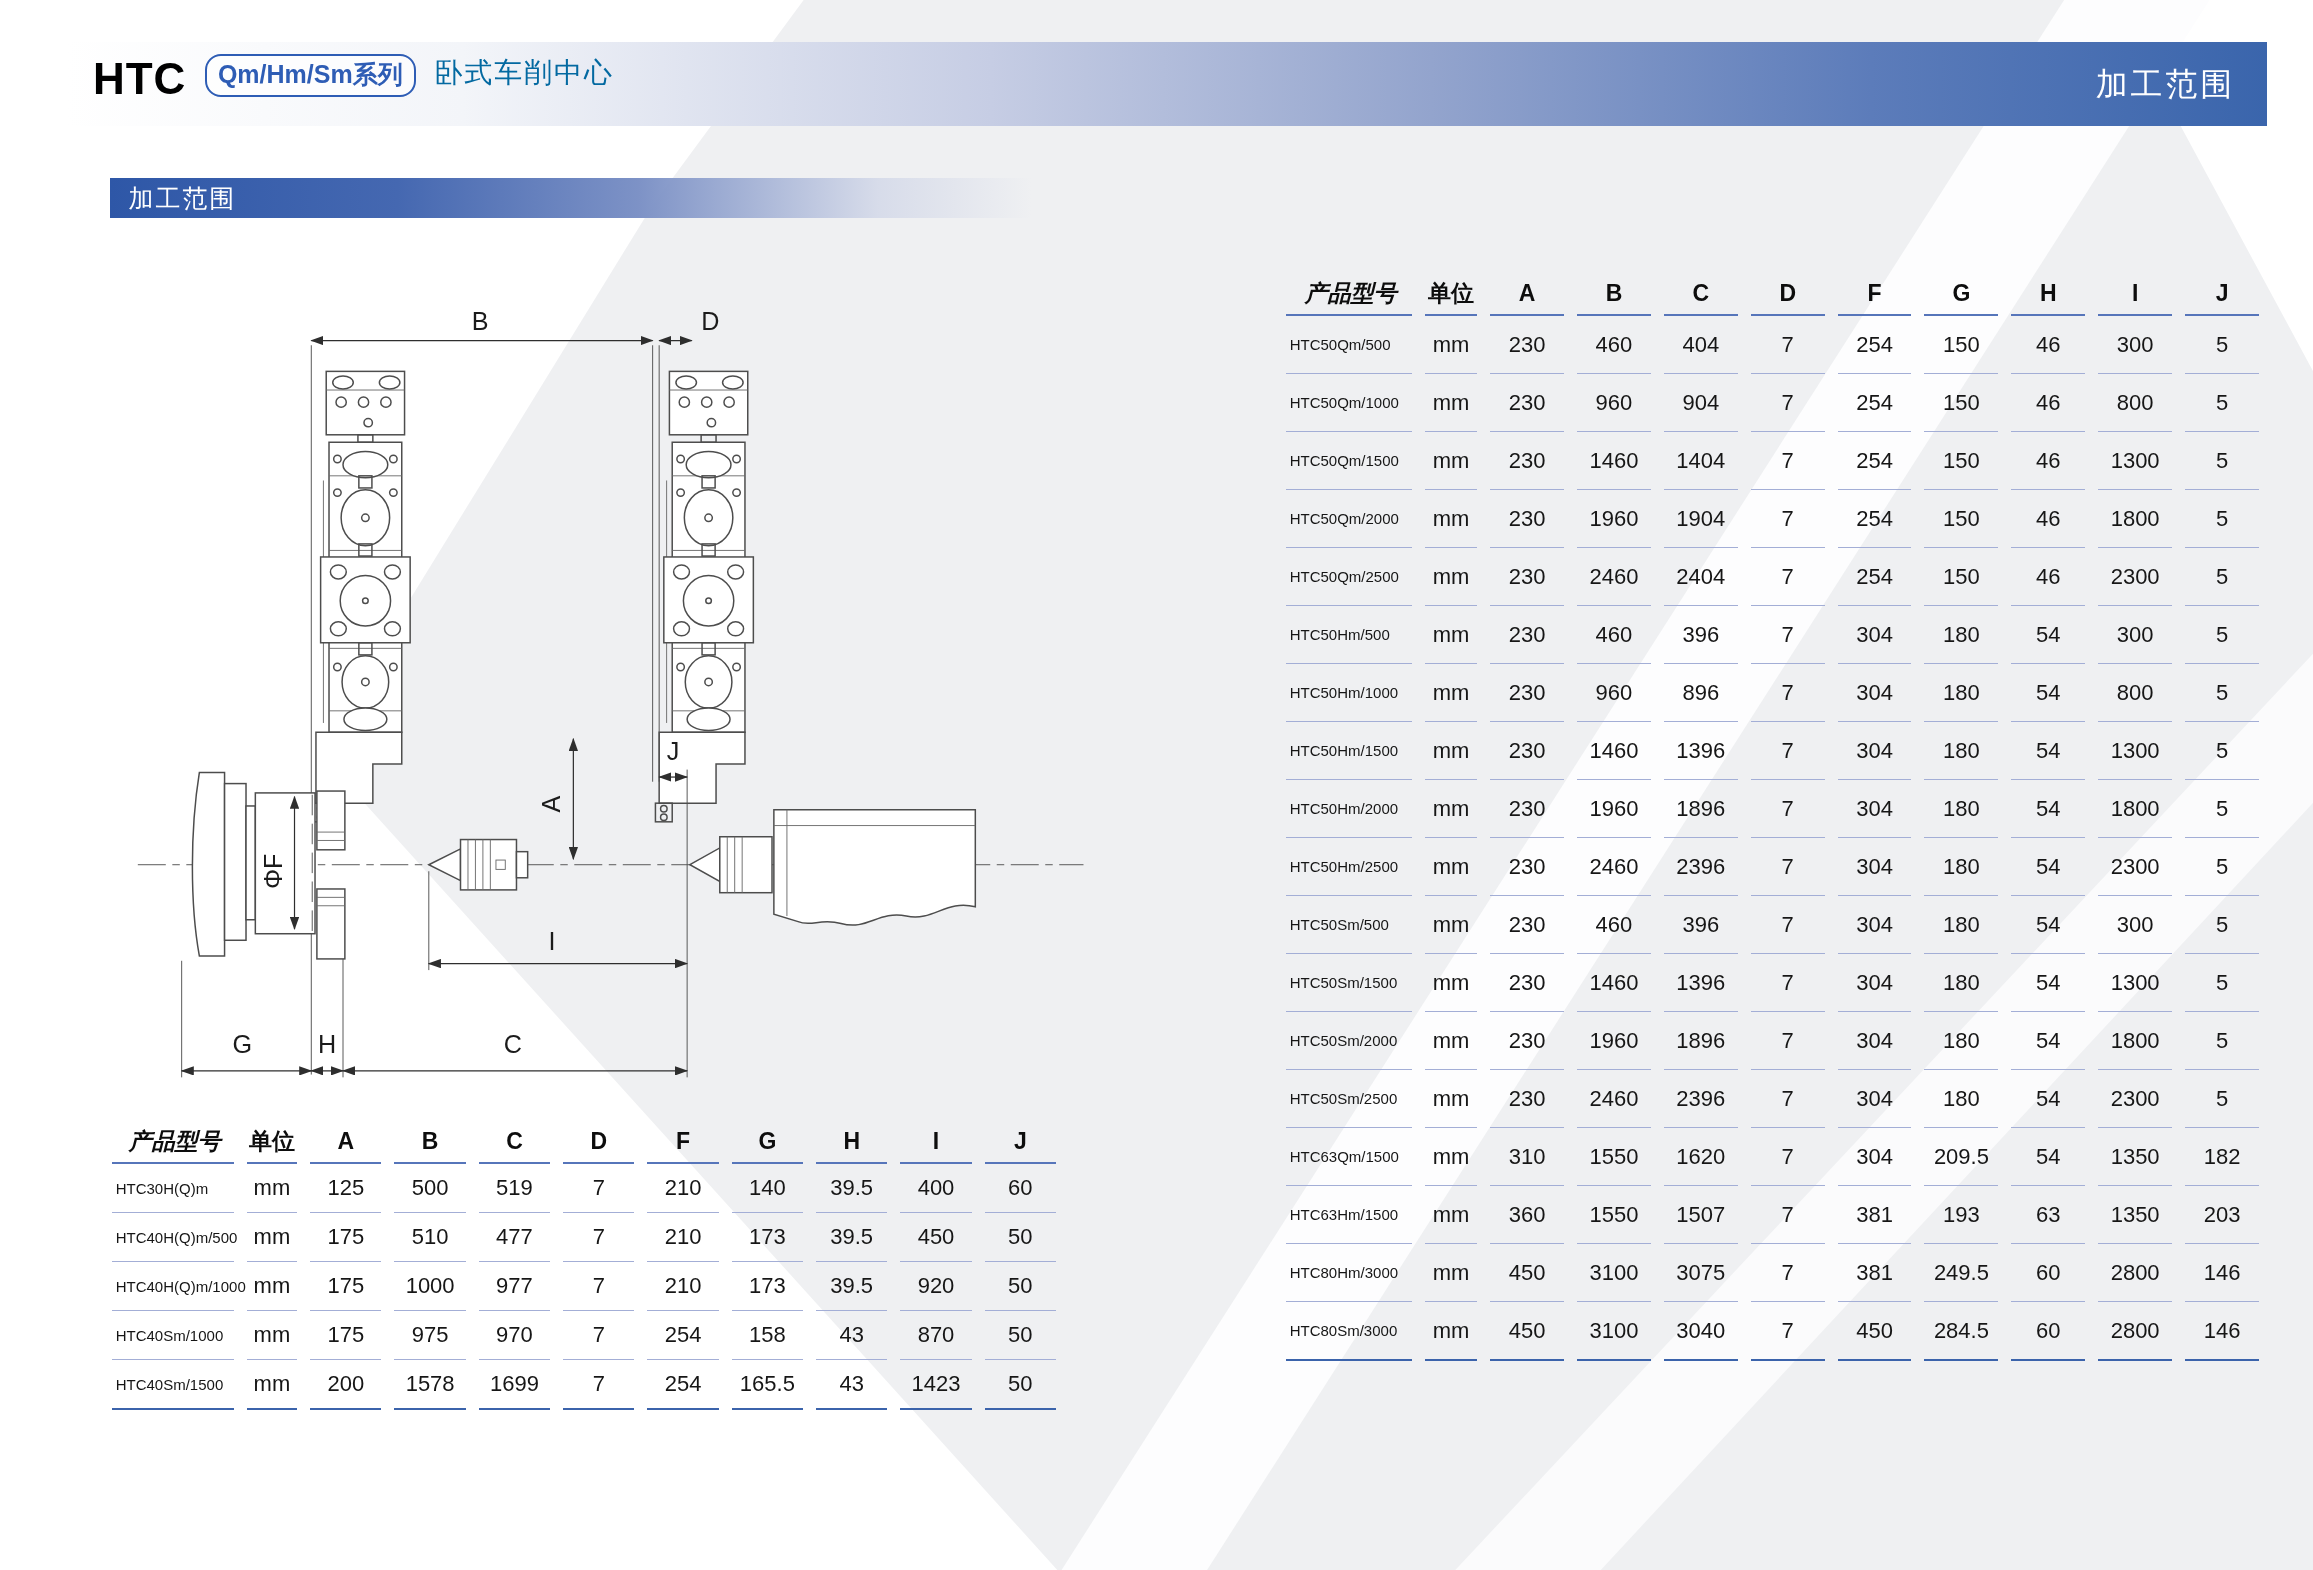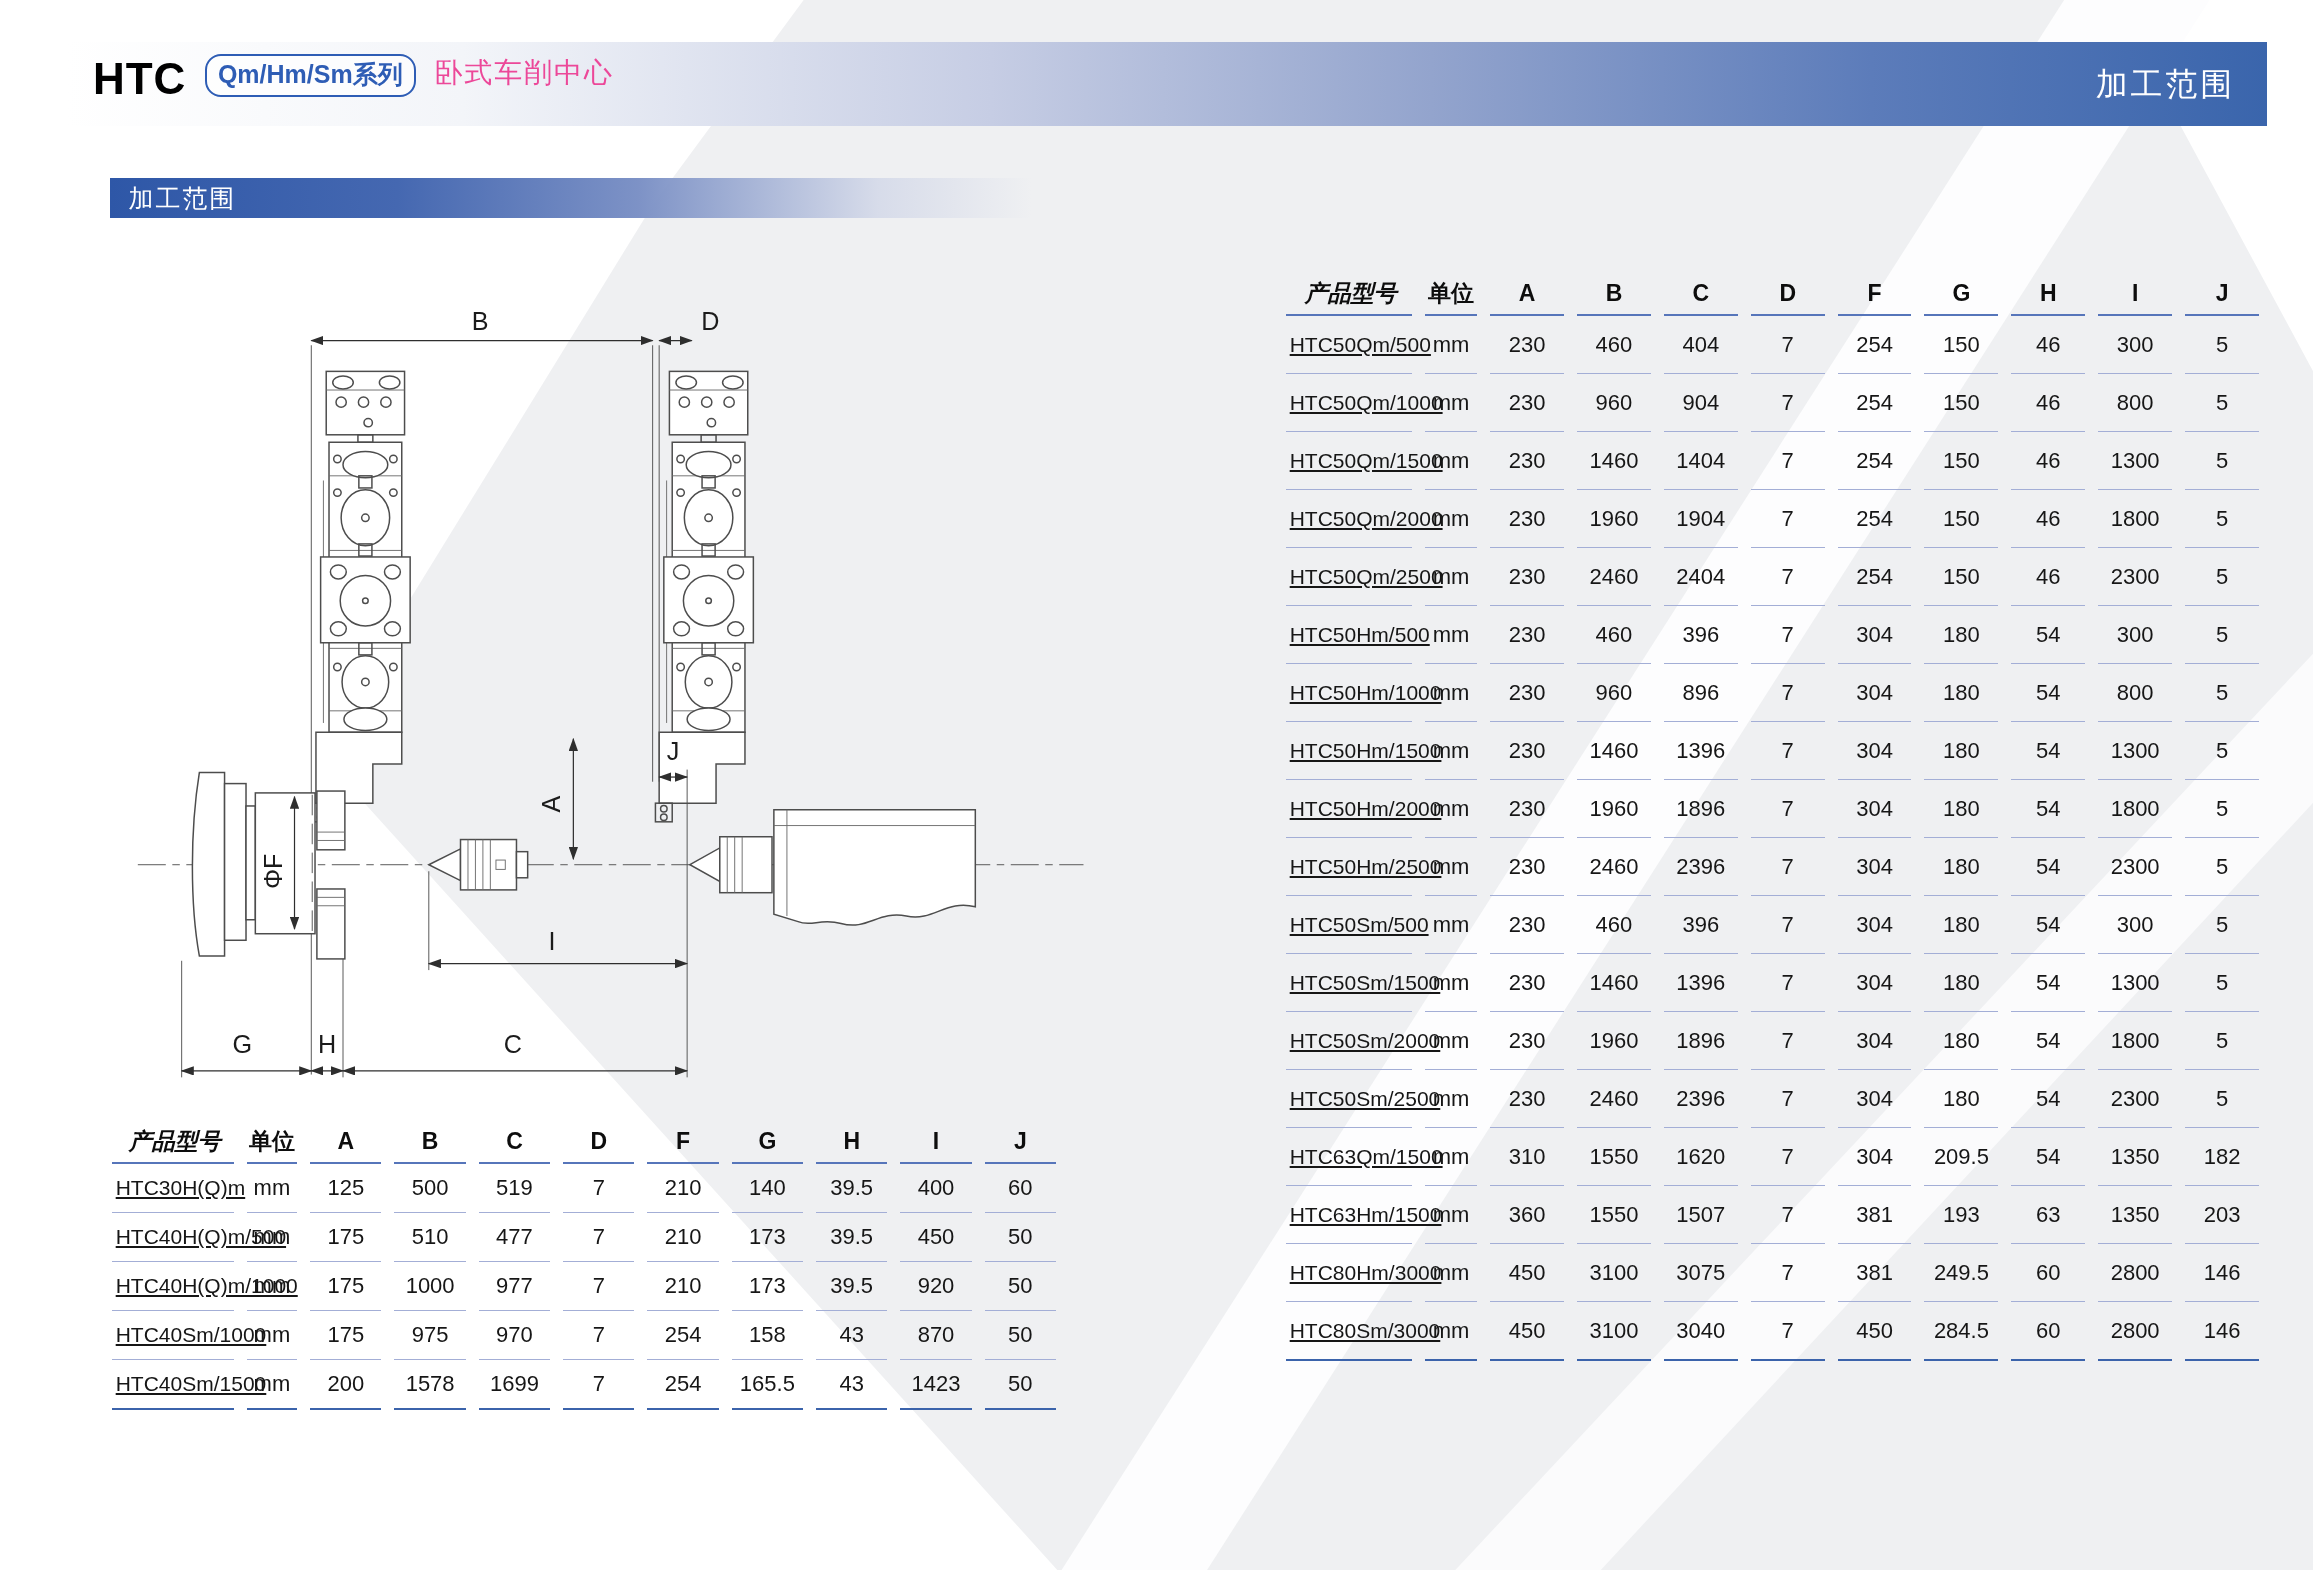--- a/index.html
+++ b/index.html
@@ -21,21 +21,21 @@
     color:#ffffff;font-size:32px;letter-spacing:2.8px;font-weight:500;
   }
   .title-block{
     position:absolute;left:93px;top:54px;z-index:3;display:flex;align-items:flex-start;gap:18.6px;
   }
   .brand{font-size:44px;font-weight:bold;color:#000;letter-spacing:0.9px;}
   .series-badge{
     border:2.8px solid #2e5db5;border-radius:16px;color:#2e5db5;
     font-size:25px;font-weight:bold;padding:1.9px 11.2px 3.7px 11.2px;background:rgba(255,255,255,.65);
   }
-  .subtitle{font-size:28px;font-weight:500;color:#ec4899;letter-spacing:1.9px;}
+  .subtitle{font-size:28px;font-weight:500;color:#0369a1;letter-spacing:1.9px;}
   
   .section-band{
     position:absolute;left:110px;top:178px;width:960px;height:40px;z-index:2;
     background:linear-gradient(90deg,#2e57a7 0%,#4568b1 30%,#7d92c6 55%,rgba(195,203,227,.55) 80%,rgba(244,245,247,0) 96%);
   }
   .section-band .label{
     color:#fff;font-size:25px;line-height:40px;padding-left:18.6px;letter-spacing:1.9px;font-weight:500;
   }
   
   #diagram{position:absolute;left:121px;top:252px;z-index:2;}
@@ -56,21 +56,21 @@
     font-size:23px;font-weight:bold;vertical-align:middle;
     border-bottom:2.8px solid #5675ba;height:41px;padding:0;white-space:nowrap;color:#0d0d0d;
   }
   .spec-table td{
     font-size:22px;text-align:center;vertical-align:middle;
     border-bottom:1.9px solid #a3aed6;padding:0;white-space:nowrap;color:#161616;
   }
   #left-table td{height:48px;}
   #right-table td{height:57px;}
   .spec-table th:first-child{text-align:center;width:14.5%;padding-left:3.7px;font-style:italic;}
-  .spec-table td:first-child{text-align:left;font-size:21px;width:14.5%;padding-left:3.7px;text-decoration:underline;}
+  .spec-table td:first-child{text-align:left;font-size:15px;width:14.5%;padding-left:3.7px;}
   .spec-table th:nth-child(2),.spec-table td:nth-child(2){width:6.2%;}
   .spec-table tr:last-child td{border-bottom:2.3px solid #3b63ab;}
 </style>
 </head>
 <body>
 
 <svg id="bg" viewBox="0 0 2482 1685">
   <rect x="0" y="0" width="2482" height="1685" fill="#ffffff"></rect>
   <polygon points="862,0 2266,0 2482,400 2482,1685 1135,1685 340,805 700,220" fill="#eff0f2"></polygon>
   <polygon points="2214,0 2370,0 1294,1685 1138,1685" fill="#fdfdfe"></polygon>

